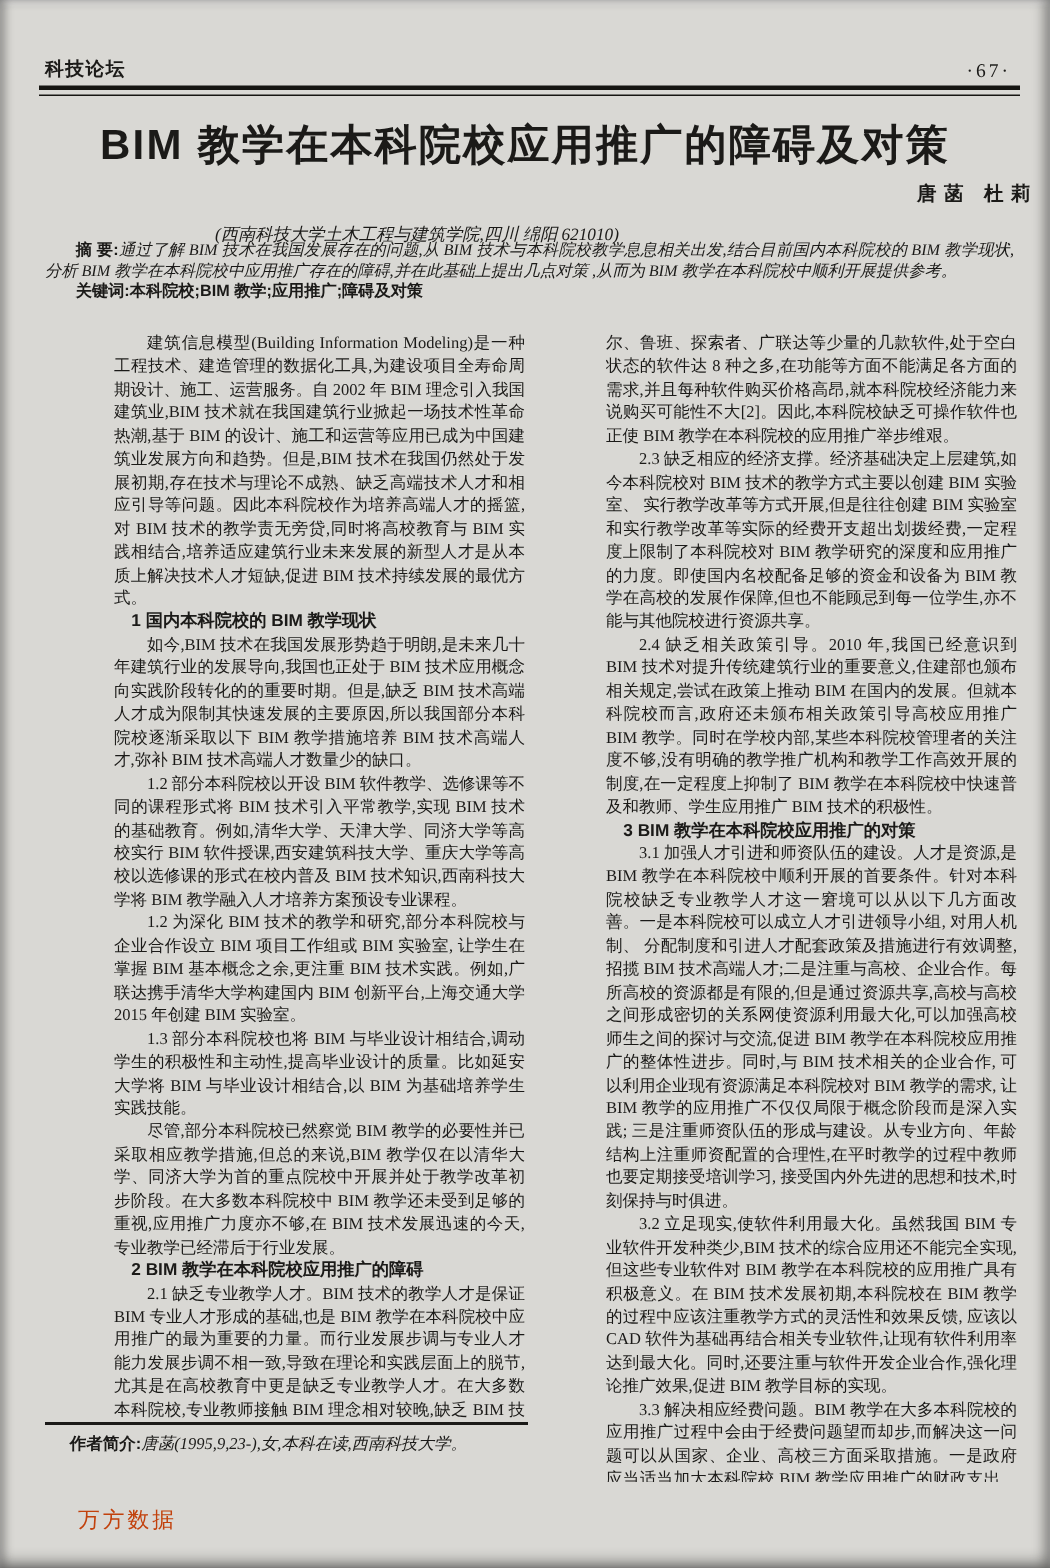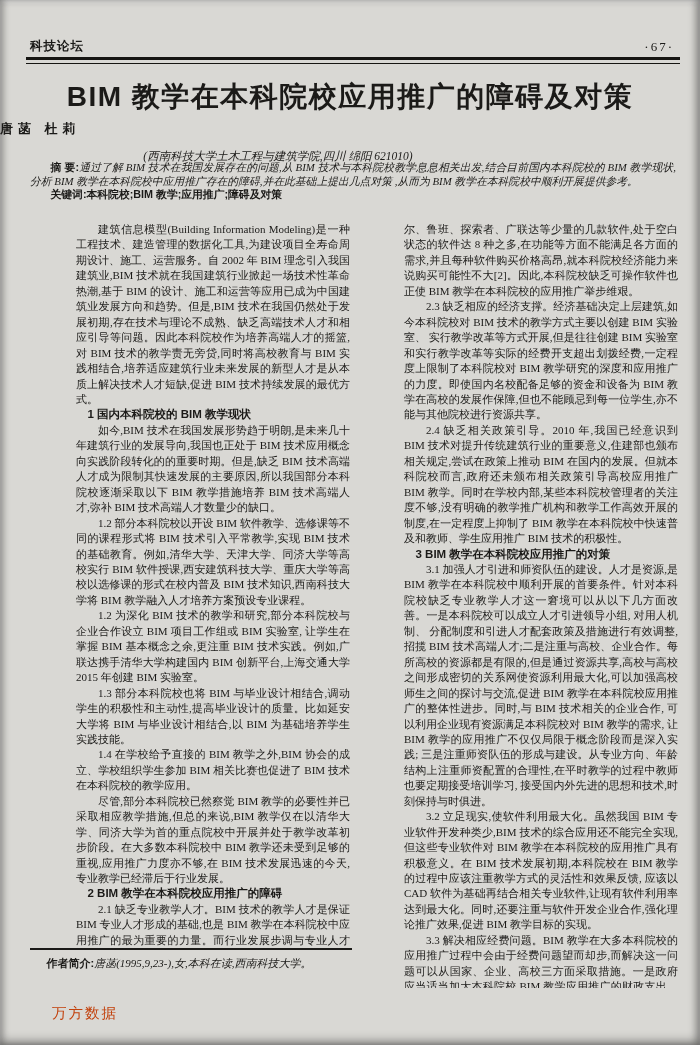--- a/index.html
+++ b/index.html
@@ -17,21 +17,21 @@
        justify-content:space-between;align-items:flex-end;}
   .hdr .sec{font-family:"Liberation Sans","DejaVu Sans",sans-serif;
             font-weight:bold;font-size:12.5px;letter-spacing:1px;}
   .hdr .pg{font-size:13px;letter-spacing:2px;}
   .rule{position:absolute;top:57px;left:26px;right:20px;height:3px;
         border-top:3px solid #161512;border-bottom:1.5px solid #161512;}
   
   .title{position:absolute;top:78px;left:0;width:700px;text-align:center;
          font-family:"Liberation Sans","DejaVu Sans",sans-serif;
          font-weight:900;font-size:28px;letter-spacing:1.5px;}
-  .authors{position:absolute;top:120px;left:0;width:692px;text-align:left;
+  .authors{position:absolute;top:120px;left:0;width:692px;text-align:right;
            font-family:"Liberation Sans","DejaVu Sans",sans-serif;
            font-weight:bold;font-size:13px;letter-spacing:5px;}
   .affil{position:absolute;top:149px;left:0;width:556px;text-align:center;
          font-style:italic;font-size:11.5px;}
   
   .abs{position:absolute;top:161px;left:30px;width:646px;
        font-size:10.8px;line-height:13.6px;text-align:justify;}
   .abs p{margin:0;text-indent:1.9em;}
   .abs .lbl{font-style:normal;font-weight:bold;
             font-family:"Liberation Sans","DejaVu Sans",sans-serif;}
@@ -82,21 +82,20 @@
 
   <div class="cols">
 
     <div class="col col-l">
       <p>建筑信息模型(Building Information Modeling)是一种工程技术、建造管理的数据化工具,为建设项目全寿命周期设计、施工、运营服务。自 2002 年 BIM 理念引入我国建筑业,BIM 技术就在我国建筑行业掀起一场技术性革命热潮,基于 BIM 的设计、施工和运营等应用已成为中国建筑业发展方向和趋势。但是,BIM 技术在我国仍然处于发展初期,存在技术与理论不成熟、缺乏高端技术人才和相应引导等问题。因此本科院校作为培养高端人才的摇篮,对 BIM 技术的教学责无旁贷,同时将高校教育与 BIM 实践相结合,培养适应建筑行业未来发展的新型人才是从本质上解决技术人才短缺,促进 BIM 技术持续发展的最优方式。</p>
       <h3>1 国内本科院校的 BIM 教学现状</h3>
       <p>如今,BIM 技术在我国发展形势趋于明朗,是未来几十年建筑行业的发展导向,我国也正处于 BIM 技术应用概念向实践阶段转化的的重要时期。但是,缺乏 BIM 技术高端人才成为限制其快速发展的主要原因,所以我国部分本科院校逐渐采取以下 BIM 教学措施培养 BIM 技术高端人才,弥补 BIM 技术高端人才数量少的缺口。</p>
       <p>1.2 部分本科院校以开设 BIM 软件教学、选修课等不同的课程形式将 BIM 技术引入平常教学,实现 BIM 技术的基础教育。例如,清华大学、天津大学、同济大学等高校实行 BIM 软件授课,西安建筑科技大学、重庆大学等高校以选修课的形式在校内普及 BIM 技术知识,西南科技大学将 BIM 教学融入人才培养方案预设专业课程。</p>
       <p>1.2 为深化 BIM 技术的教学和研究,部分本科院校与企业合作设立 BIM 项目工作组或 BIM 实验室, 让学生在掌握 BIM 基本概念之余,更注重 BIM 技术实践。例如,广联达携手清华大学构建国内 BIM 创新平台,上海交通大学 2015 年创建 BIM 实验室。</p>
       <p>1.3 部分本科院校也将 BIM 与毕业设计相结合,调动学生的积极性和主动性,提高毕业设计的质量。比如延安大学将 BIM 与毕业设计相结合,以 BIM 为基础培养学生实践技能。</p>
-      <p>1.4 在学校给予直接的 BIM 教学之外,BIM 协会的成立、学校组织学生参加 BIM 相关比赛也促进了 BIM 技术在本科院校的教学应用。</p>
       <p>尽管,部分本科院校已然察觉 BIM 教学的必要性并已采取相应教学措施,但总的来说,BIM 教学仅在以清华大学、同济大学为首的重点院校中开展并处于教学改革初步阶段。在大多数本科院校中 BIM 教学还未受到足够的重视,应用推广力度亦不够,在 BIM 技术发展迅速的今天,专业教学已经滞后于行业发展。</p>
       <h3>2 BIM 教学在本科院校应用推广的障碍</h3>
       <p>2.1 缺乏专业教学人才。BIM 技术的教学人才是保证 BIM 专业人才形成的基础,也是 BIM 教学在本科院校中应用推广的最为重要的力量。而行业发展步调与专业人才能力发展步调不相一致,导致在理论和实践层面上的脱节,尤其是在高校教育中更是缺乏专业教学人才。在大多数本科院校,专业教师接触 BIM 理念相对较晚,缺乏 BIM 技术应用能力、缺乏对新技术学习后的再生能力、缺乏对 BIM 技术相应软件操作运用能力和参与 BIM 技术相关的实际建设项目的经历,以上各种因素就限制了 BIM 教学工作在高校的开展[1]。所以,新技术的产生对本科院校教师提出了非常高的理论和实践能力要求,其专业能力还亟待提高。</p>
 
     </div>
 
     <div class="col col-r">
       <p class="cont">尔、鲁班、探索者、广联达等少量的几款软件,处于空白状态的软件达 8 种之多,在功能等方面不能满足各方面的需求,并且每种软件购买价格高昂,就本科院校经济能力来说购买可能性不大[2]。因此,本科院校缺乏可操作软件也正使 BIM 教学在本科院校的应用推广举步维艰。</p>
       <p>2.3 缺乏相应的经济支撑。经济基础决定上层建筑,如今本科院校对 BIM 技术的教学方式主要以创建 BIM 实验室、 实行教学改革等方式开展,但是往往创建 BIM 实验室和实行教学改革等实际的经费开支超出划拨经费,一定程度上限制了本科院校对 BIM 教学研究的深度和应用推广的力度。即使国内名校配备足够的资金和设备为 BIM 教学在高校的发展作保障,但也不能顾忌到每一位学生,亦不能与其他院校进行资源共享。</p>
       <p>2.4 缺乏相关政策引导。2010 年,我国已经意识到 BIM 技术对提升传统建筑行业的重要意义,住建部也颁布相关规定,尝试在政策上推动 BIM 在国内的发展。但就本科院校而言,政府还未颁布相关政策引导高校应用推广 BIM 教学。同时在学校内部,某些本科院校管理者的关注度不够,没有明确的教学推广机构和教学工作高效开展的制度,在一定程度上抑制了 BIM 教学在本科院校中快速普及和教师、学生应用推广 BIM 技术的积极性。</p>

